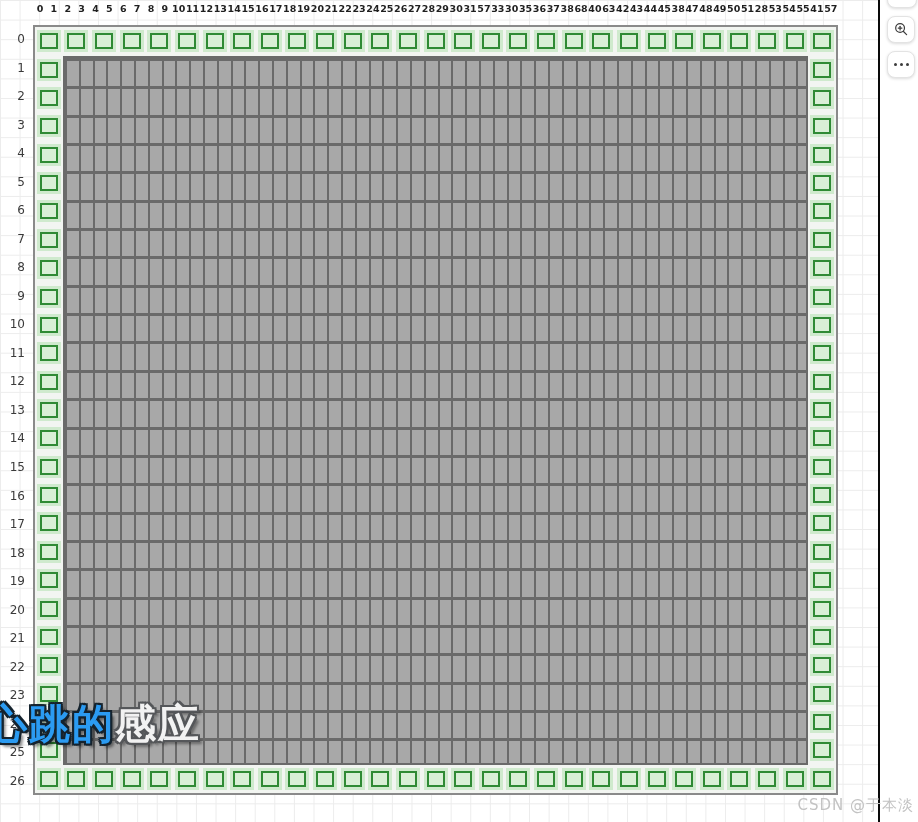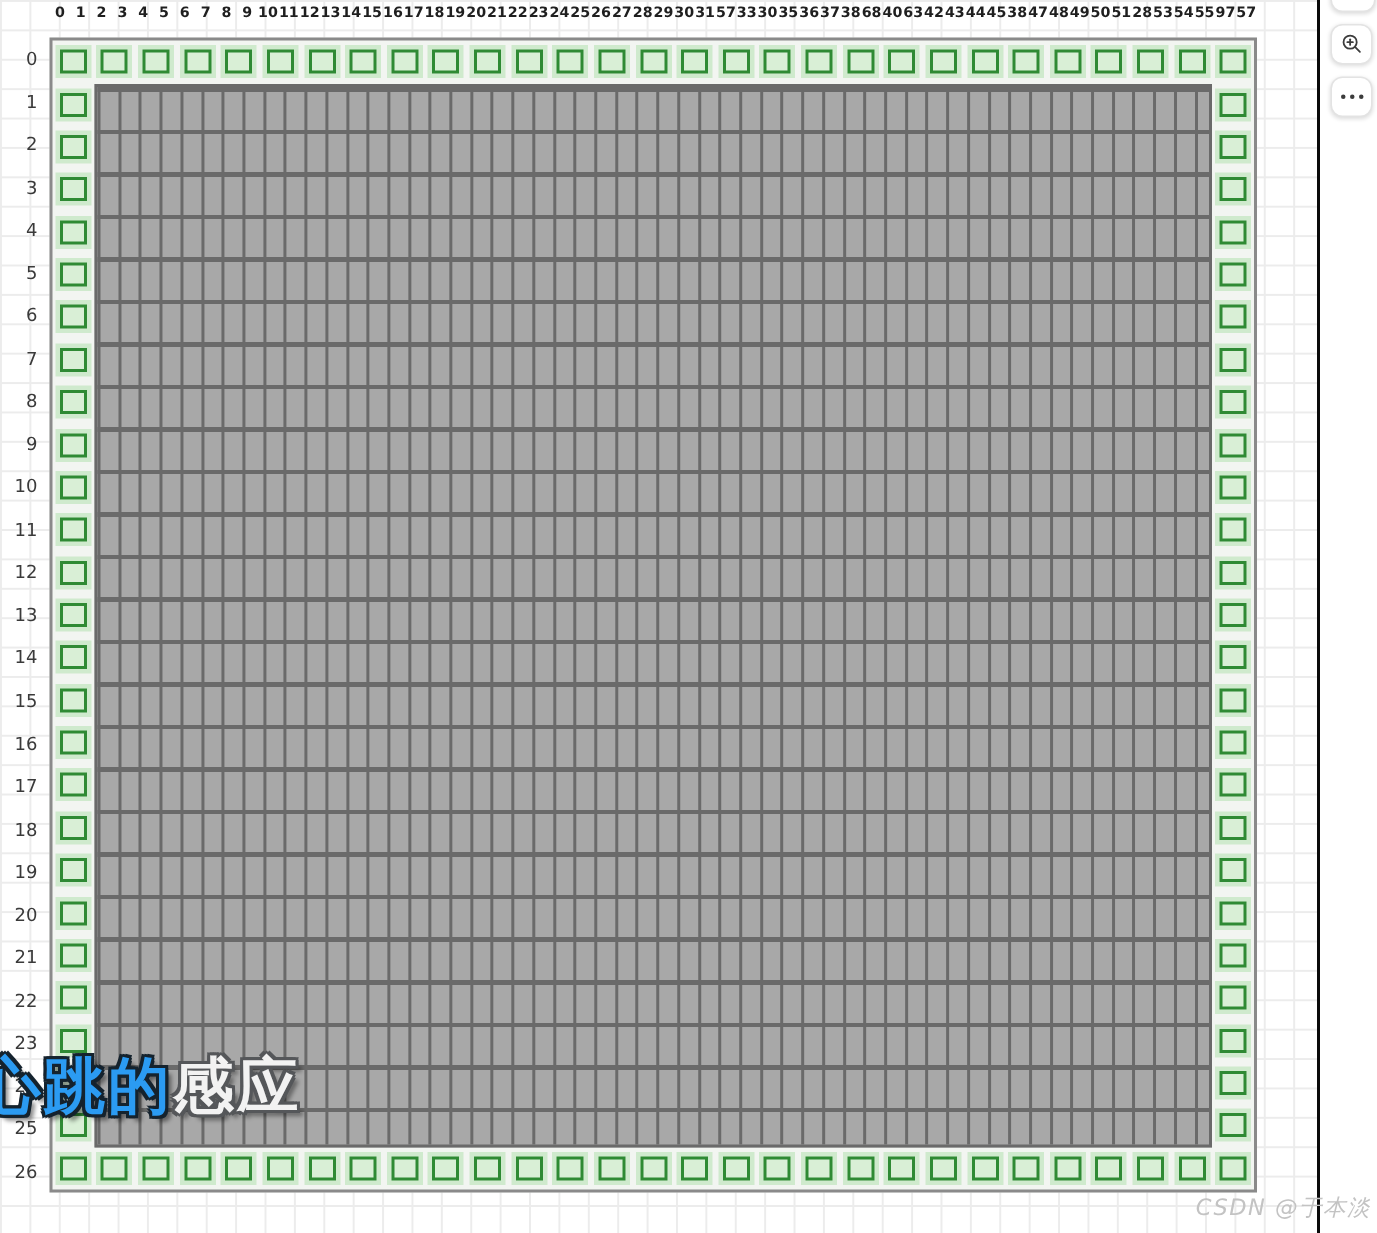--- a/index.html
+++ b/index.html
@@ -100,21 +100,21 @@
     padding:0;cursor:pointer;
   }
   .fab.cropped{top:-21px;height:27px;}
   .fab.zoom{top:16px;}
   .fab.more{top:51px;}
   .dots{display:flex;gap:3px;align-items:center;}
   .dots i{width:3px;height:3px;border-radius:50%;background:#3c3c3c;display:block;}
   
   .csdn{
     position:absolute;right:4px;top:796px;z-index:40;
-    font-size:15px;color:#c3c3c3;letter-spacing:1px;white-space:nowrap;font-style:italic;
+    font-size:15px;color:#c3c3c3;letter-spacing:1px;white-space:nowrap;
   }
 </style>
 </head>
 <body style="--wall-bg: #cfeacd; --wall-inner: #d9efd6; --wall-border: #2f8a34; --floor-bg: #a8a8a8; --floor-line: #6a6a6a; --map-edge: #8a8a8a; --bg-line: #ececec; --divider: #0a0a0a;">
 
 <div class="canvas">
 
   <div class="col-headers">
       <span class="col-label">0</span>
       <span class="col-label">1</span>
@@ -165,21 +165,21 @@
       <span class="col-label">38</span>
       <span class="col-label">47</span>
       <span class="col-label">48</span>
       <span class="col-label">49</span>
       <span class="col-label">50</span>
       <span class="col-label">51</span>
       <span class="col-label">28</span>
       <span class="col-label">53</span>
       <span class="col-label">54</span>
       <span class="col-label">55</span>
-      <span class="col-label">97</span>
+      <span class="col-label">41</span>
       <span class="col-label">57</span>
     </div>
 
   <div class="row-labels">
       <div class="row-label">0</div>
       <div class="row-label">1</div>
       <div class="row-label">2</div>
       <div class="row-label">3</div>
       <div class="row-label">4</div>
       <div class="row-label">5</div>

